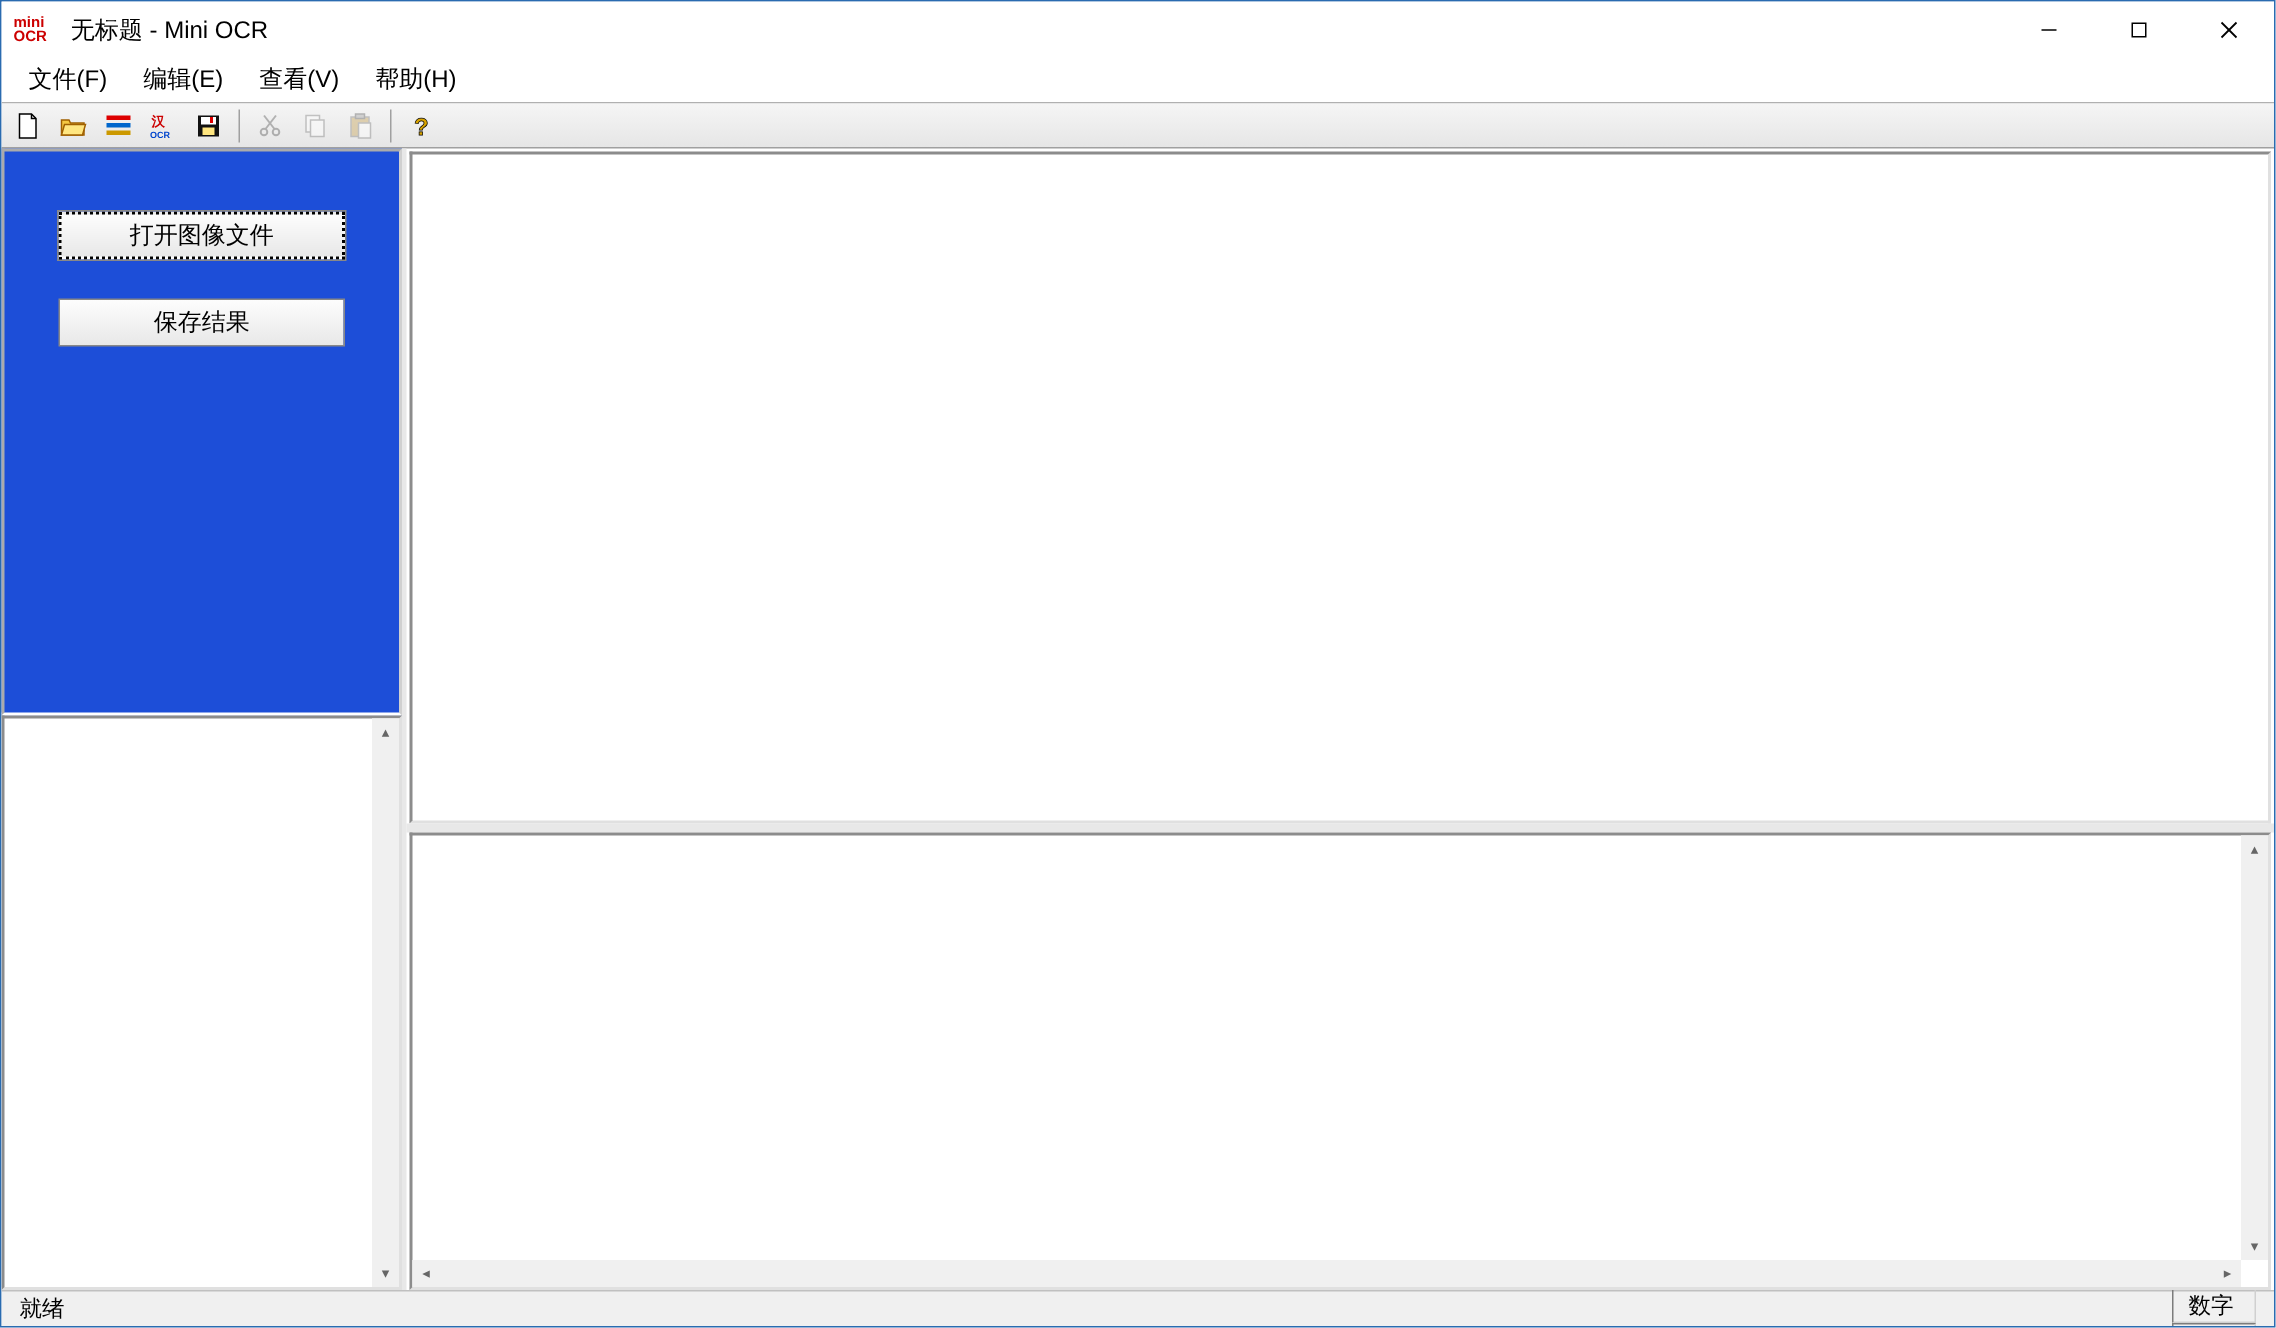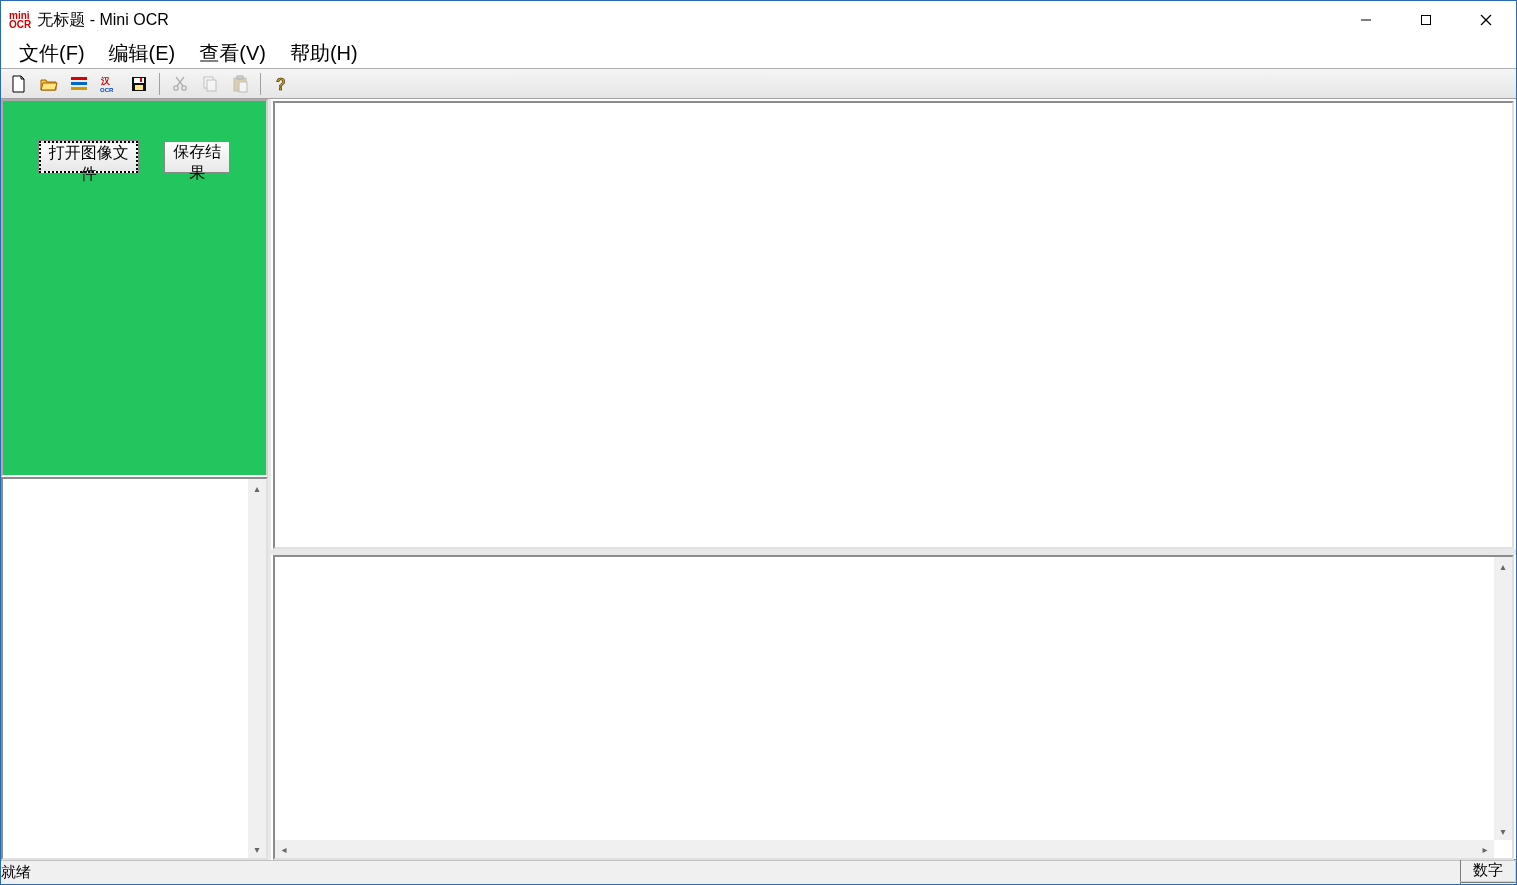--- a/index.html
+++ b/index.html
@@ -15,21 +15,21 @@
 
 
 .titlebar {
   height: 38px;
   background: #ffffff;
   display: flex;
   align-items: center;
   justify-content: space-between;
   padding: 0 0 0 8px;
 }
-.titlebar-left { display: flex; align-items: center; gap: 6px; }
+.titlebar-left { display: flex; align-items: center; gap: 16px; }
 .app-icon {
   font-size: 10px;
   line-height: 9px;
   font-weight: bold;
   color: #cc0000;
   font-family: Arial, sans-serif;
 }
 .title-text { font-size: 16px; color: #000; }
 .titlebar-controls { display: flex; height: 100%; }
 .tb-btn {
@@ -44,21 +44,21 @@
 .tb-btn svg { width: 12px; height: 12px; }
 
 
 .menubar {
   height: 30px;
   background: #ffffff;
   display: flex;
   align-items: center;
   padding: 0 6px;
   border-bottom: 1px solid #b0b0b0;
-  font-size: 20px;
+  font-size: 16px;
 }
 .menu-item {
   padding: 3px 12px;
   cursor: default;
 }
 
 
 .toolbar {
   height: 30px;
   background: linear-gradient(#f5f5f5, #e6e6e6);
@@ -88,24 +88,25 @@
   display: flex;
   height: calc(100% - 38px - 30px - 30px - 24px);
 }
 .left-col {
   width: 267px;
   display: flex;
   flex-direction: column;
 }
 .sidebar {
   height: 378px;
-  background: #22c55e;
+  background: #1d4ed8;
   border: 2px inset #fff;
   padding: 40px 36px 20px 36px;
   display: flex;
+  flex-direction: column;
   gap: 26px;
   border-right: 2px solid #d0d0d0;
 }
 .sidebar-btn {
   height: 32px;
   background: linear-gradient(#fdfdfd, #e8e8e8);
   border: 1px solid #888;
   font-size: 16px;
   font-family: inherit;
   cursor: default;
@@ -182,23 +183,22 @@
 }
 
 
 .statusbar {
   height: 24px;
   background: #f0f0f0;
   border-top: 1px solid #c0c0c0;
   display: flex;
   align-items: center;
   justify-content: space-between;
-  padding: 0 0;
+  padding: 0 12px;
   font-size: 15px;
-  text-align: center;
 }
 .status-right { display: flex; gap: 0; flex-direction: column; }
 .status-cell {
   border: 1px inset #d0d0d0;
   padding: 1px 10px;
   font-size: 15px;
   min-width: 56px;
 }
 .status-cell.empty { min-width: 56px; }
 </style>

